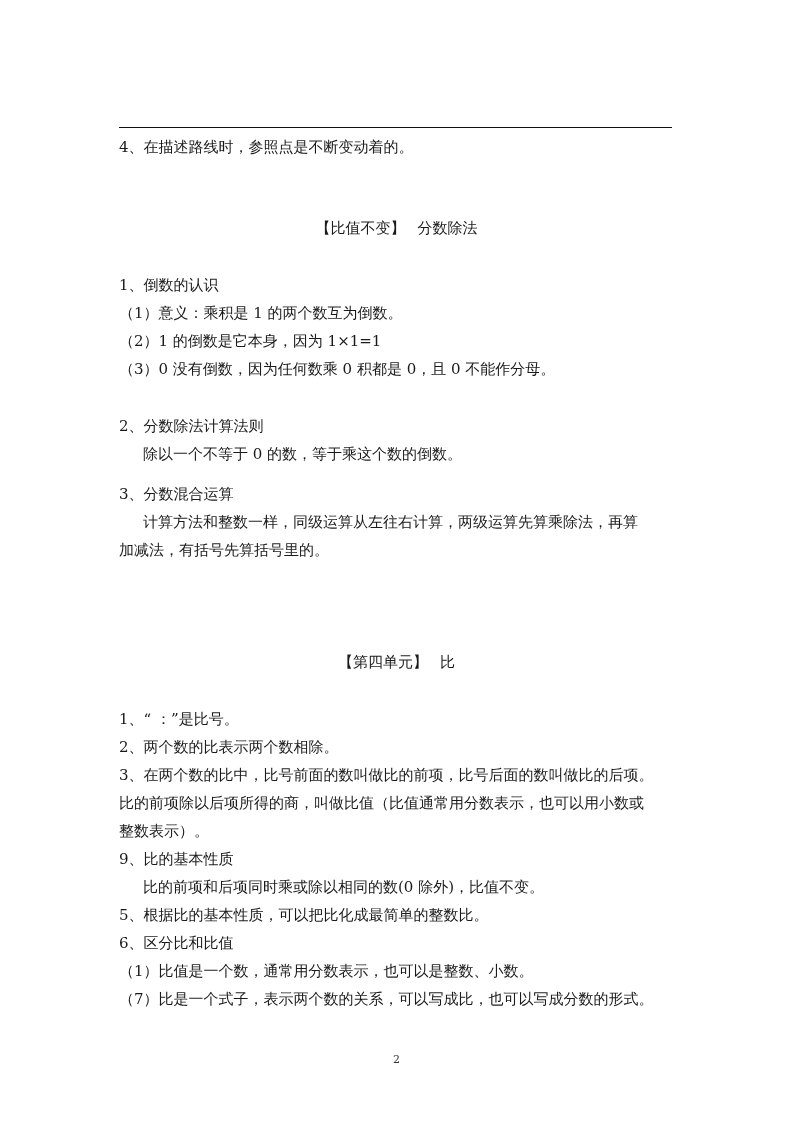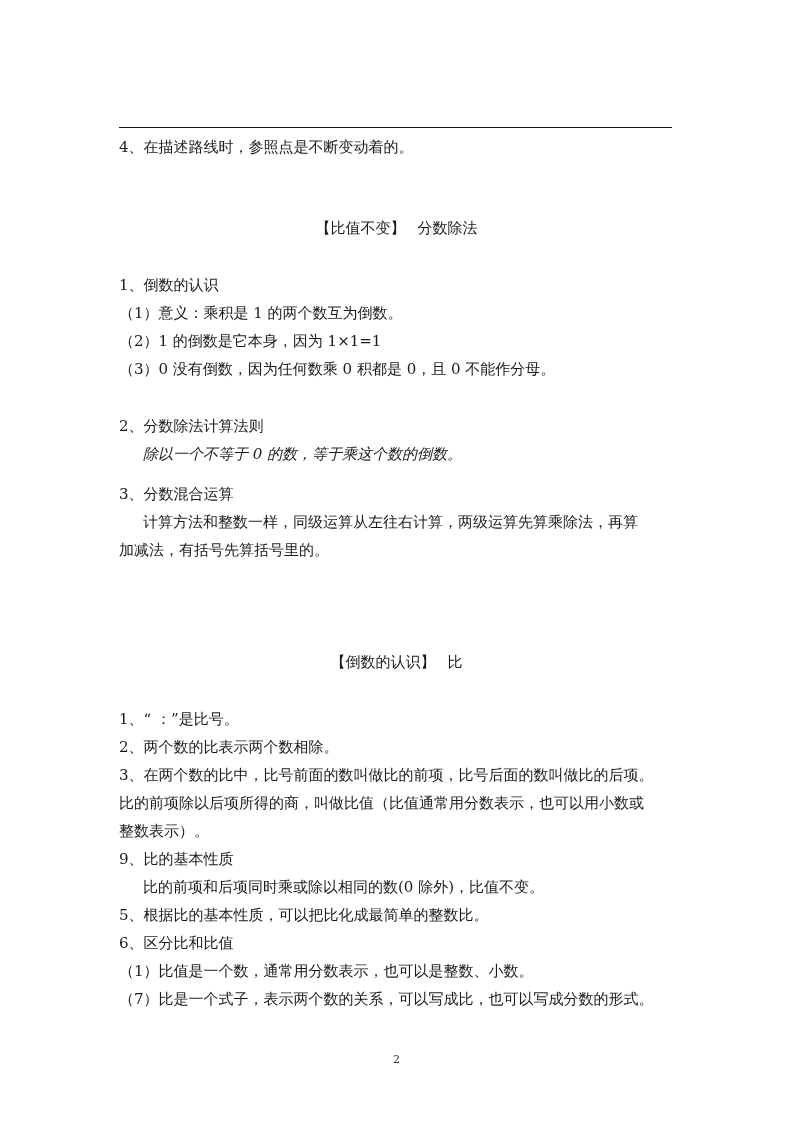--- a/index.html
+++ b/index.html
@@ -69,28 +69,28 @@
   <div class="heading" style="top:205px;">
     <span>【比值不变】</span><span class="gap"></span><span>分数除法</span>
   </div>
 
   <div class="line" style="left:119px; top:262px;">1、倒数的认识</div>
   <div class="line" style="left:119px; top:290px;">（1）意义：乘积是 1 的两个数互为倒数。</div>
   <div class="line" style="left:119px; top:318px;text-align:right;">（2）1 的倒数是它本身，因为 1×1=1</div>
   <div class="line" style="left:119px; top:346px;">（3）0 没有倒数，因为任何数乘 0 积都是 0，且 0 不能作分母。</div>
 
   <div class="line" style="left:119px; top:403px;">2、分数除法计算法则</div>
-  <div class="line" style="left:143px; top:431px;font-style:italic;">除以一个不等于 0 的数，等于乘这个数的倒数。</div>
+  <div class="line" style="left:143px; top:431px;">除以一个不等于 0 的数，等于乘这个数的倒数。</div>
 
   <div class="line" style="left:119px; top:471px;text-align:center;">3、分数混合运算</div>
   <div class="line" style="left:119px; top:527px;">加减法，有括号先算括号里的。</div>
   <div class="line" style="left:143px; top:499px;">计算方法和整数一样，同级运算从左往右计算，两级运算先算乘除法，再算</div>
 
   <div class="heading" style="top:639px;">
-    <span>【倒数的认识】</span><span class="gap"></span><span>比</span>
+    <span>【第四单元】</span><span class="gap"></span><span>比</span>
   </div>
 
   <div class="line" style="left:119px; top:696px;">1、“ ：”是比号。</div>
   <div class="line" style="left:119px; top:724px;">2、两个数的比表示两个数相除。</div>
   <div class="line" style="left:119px; top:752px;">3、在两个数的比中，比号前面的数叫做比的前项，比号后面的数叫做比的后项。</div>
   <div class="line" style="left:119px; top:780px;">比的前项除以后项所得的商，叫做比值（比值通常用分数表示，也可以用小数或</div>
   <div class="line" style="left:119px; top:808px;">整数表示）。</div>
   <div class="line" style="left:119px; top:836px;">9、比的基本性质</div>
   <div class="line" style="left:143px; top:864px;">比的前项和后项同时乘或除以相同的数(0 除外)，比值不变。</div>
   <div class="line" style="left:119px; top:892px;">5、根据比的基本性质，可以把比化成最简单的整数比。</div>

